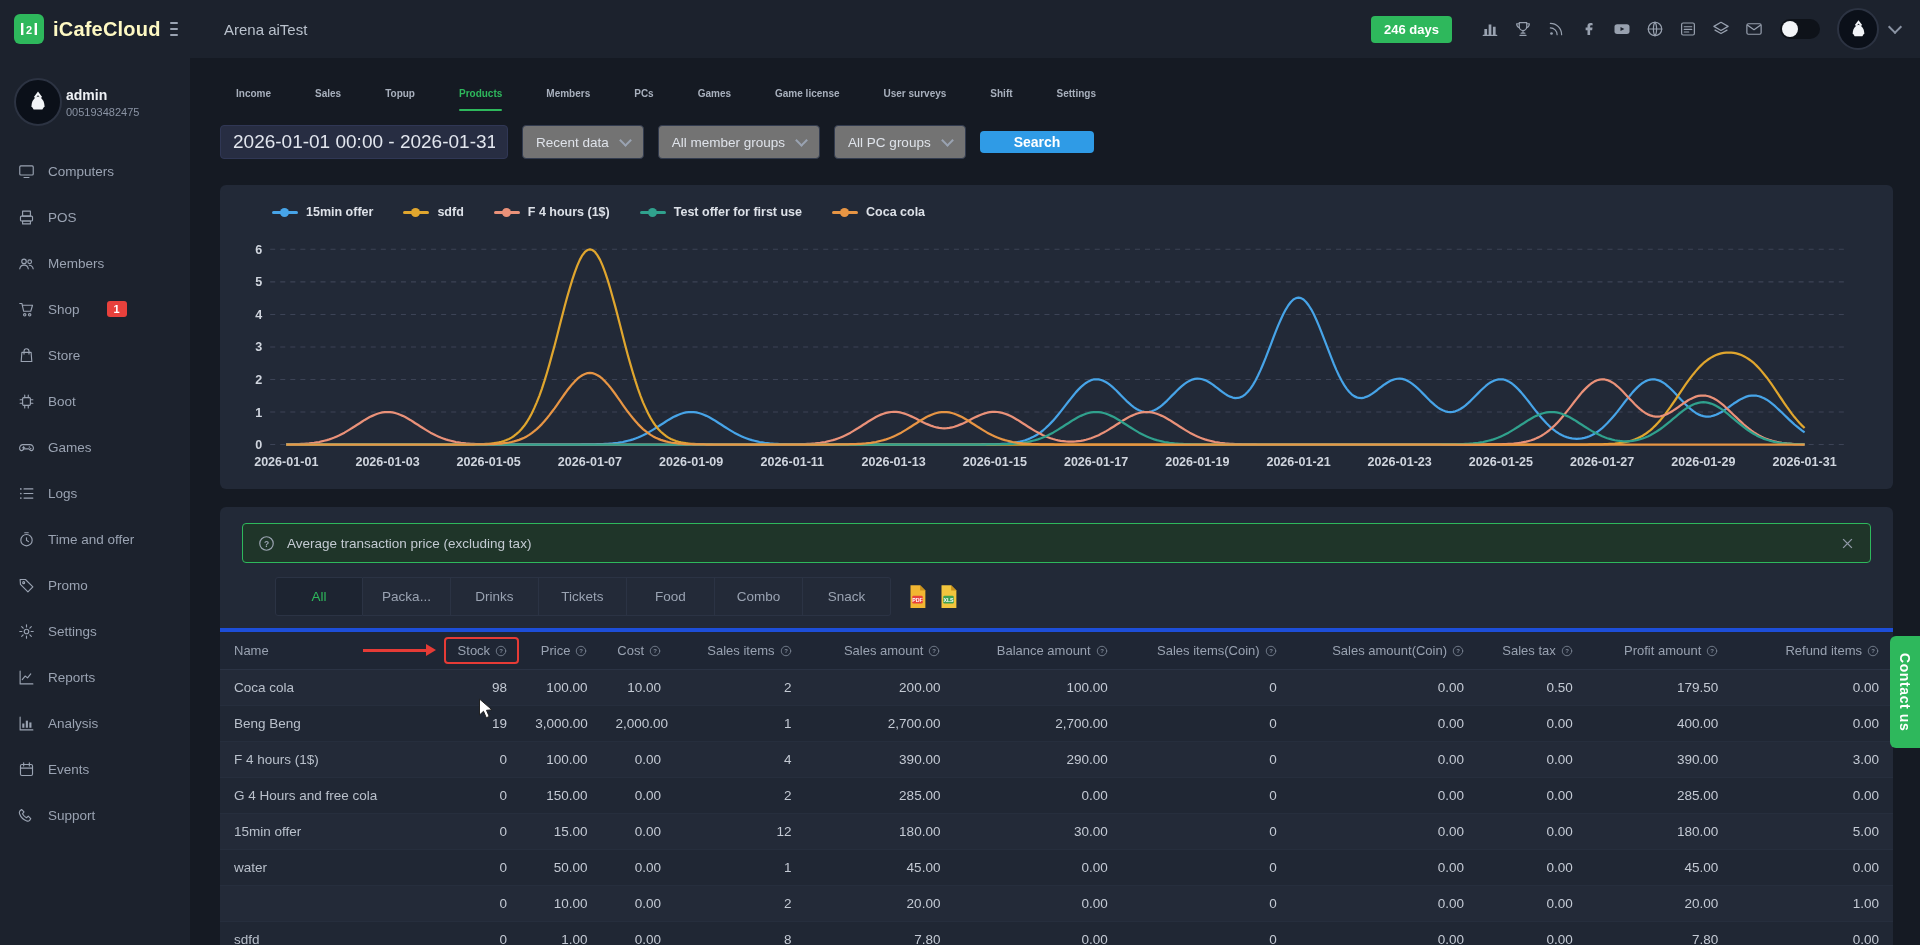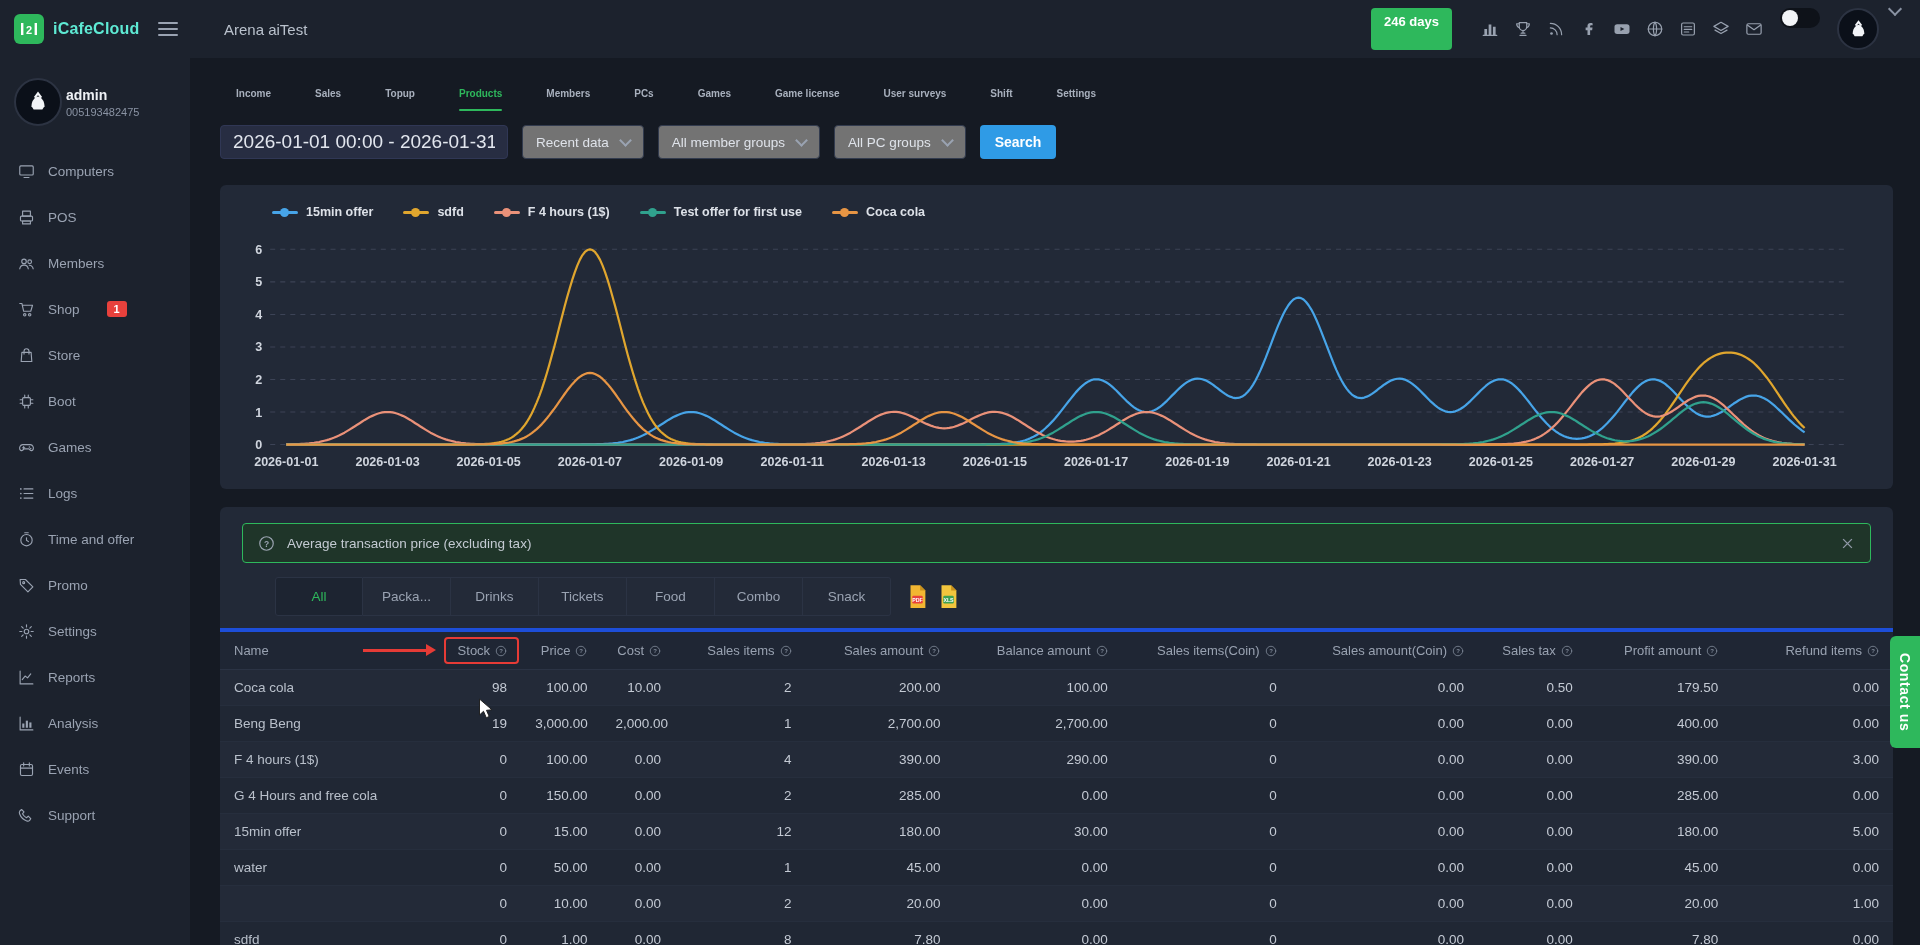--- a/index.html
+++ b/index.html
@@ -5,53 +5,53 @@
   html,body{margin:0;padding:0;}
   body{
     width:1920px;height:945px;overflow:hidden;position:relative;
     background:#151a23;color:#c7cdd6;
     font-family:"Liberation Sans",sans-serif;font-size:13.5px;
   }
   
   .sidebar{position:absolute;left:0;top:0;width:190px;height:945px;background:#1c222d;z-index:5;}
   .logo-row{display:flex;align-items:center;height:58px;padding:0 12px 0 14px;gap:9px;}
   .logo-mark{width:30px;height:30px;border-radius:6px;background:#2eb85c;flex:0 0 auto;display:flex;align-items:center;justify-content:center;}
-  .logo-text{font-weight:bold;font-size:16px;color:#5eead4;flex:1;letter-spacing:.2px;}
+  .logo-text{font-weight:bold;font-size:20px;color:#fef9c3;flex:1;letter-spacing:.2px;}
   .hamburger{width:20px;height:14px;display:flex;flex-direction:column;justify-content:space-between;cursor:pointer;}
   .hamburger i{display:block;height:2px;background:#9aa3b2;border-radius:1px;}
   .profile{display:flex;align-items:center;gap:4px;padding:20px 14px 12px;}
   .avatar{width:44px;height:44px;border-radius:50%;background:#0b1019;border:2px solid #2c3342;display:flex;align-items:center;justify-content:center;overflow:hidden;flex:0 0 auto;}
   .profile-name{font-weight:bold;color:#eef1f5;font-size:14px;line-height:18px;}
   .profile-id{color:#8a93a3;font-size:11px;margin-top:2px;}
   .menu{margin-top:10px;}
   .menu-item{display:flex;align-items:center;gap:13px;height:46px;padding:0 18px;color:#9aa3b2;cursor:pointer;}
   .menu-item svg{width:17px;height:17px;flex:0 0 auto;}
   .menu-item .mlabel{font-size:13.5px;}
   .badge-red{background:#e8413c;color:#fff;font-size:11px;font-weight:bold;border-radius:3px;padding:2px 7px;margin-left:14px;}
   
   .topbar{position:absolute;left:190px;top:0;right:0;height:58px;background:#1c222d;display:flex;align-items:center;padding:0 20px 0 34px;box-sizing:border-box;z-index:4;}
   .topbar-title{color:#b9c1cc;font-size:15px;}
-  .topbar-right{margin-left:auto;display:flex;gap:15px;}
+  .topbar-right{margin-left:auto;display:flex;align-items:center;gap:15px;}
   .days-badge{background:#2eb85c;color:#fff;font-weight:bold;font-size:13px;padding:6px 13px;border-radius:4px;margin-right:14px;}
   .hicon{width:18px;height:18px;color:#98a1af;cursor:pointer;}
   .toggle{width:40px;height:20px;border-radius:10px;background:#0e1219;position:relative;cursor:pointer;margin:0 2px;}
   .toggle .knob{position:absolute;left:2px;top:2px;width:16px;height:16px;border-radius:50%;background:#f3f5f8;}
   .avatar-sm{width:38px;height:38px;border-radius:50%;background:#0b1019;border:2px solid #2c3342;display:flex;align-items:center;justify-content:center;overflow:hidden;}
   .caret-down{width:8px;height:8px;border-right:2px solid #8a93a3;border-bottom:2px solid #8a93a3;transform:rotate(45deg);margin-left:-4px;margin-top:-4px;}
   
   .content{position:absolute;left:190px;top:58px;right:0;bottom:0;padding:0 27px 0 30px;overflow:hidden;}
   .tabs{display:flex;gap:44px;margin-top:30px;padding-left:16px;}
   .tab{color:#a8b0bd;font-weight:600;font-size:10px;cursor:pointer;position:relative;padding-bottom:12px;}
   .tab.active{color:#2eb85c;}
   .tab.active::after{content:"";position:absolute;left:0;right:0;bottom:0;height:2px;background:#2eb85c;border-radius:1px;}
   .filters{display:flex;gap:14px;margin-top:14px;align-items:center;}
   .date-input{width:288px;height:34px;background:#272d42;border:1px solid #303755;border-radius:4px;color:#e2e6ee;font-size:19px;padding:0 12px;box-sizing:border-box;font-family:"Liberation Sans",sans-serif;}
   .select{height:34px;background:#737373;border:1px solid #323b4e;border-radius:4px;display:flex;align-items:center;gap:12px;padding:0 13px;font-size:13.5px;color:#dfe3ea;cursor:pointer;box-sizing:border-box;}
   .chev{width:7px;height:7px;border-right:2px solid #9aa3b2;border-bottom:2px solid #9aa3b2;transform:rotate(45deg);margin-top:-4px;}
-  .search-btn{height:34px;background:#2f9be6;color:#fff;border:none;border-radius:4px;font-size:14px;font-weight:bold;padding:0 15px;cursor:pointer;font-family:"Liberation Sans",sans-serif;}
+  .search-btn{height:22px;background:#2f9be6;color:#fff;border:none;border-radius:4px;font-size:14px;font-weight:bold;padding:0 34px;cursor:pointer;font-family:"Liberation Sans",sans-serif;}
   
   .chart-card{margin-top:26px;background:#222937;border-radius:6px;height:304px;padding:16px 16px 4px;box-sizing:border-box;}
   .legend{display:flex;align-items:center;gap:30px;padding-left:36px;height:22px;}
   .legend-item{display:flex;align-items:center;gap:8px;font-size:12.5px;font-weight:bold;color:#dde1e8;cursor:pointer;}
   .lmark{position:relative;width:26px;height:3px;display:inline-block;}
   .lmark i{position:absolute;left:0;right:0;top:0;bottom:0;border-radius:2px;}
   .lmark b{position:absolute;width:9px;height:9px;border-radius:50%;left:8px;top:-3px;}
   .chart-svg{width:100%;height:244px;display:block;margin-top:6px;}
   .chart-svg text.tick{fill:#d0d5de;font-size:12.5px;font-weight:bold;font-family:"Liberation Sans",sans-serif;}
   

